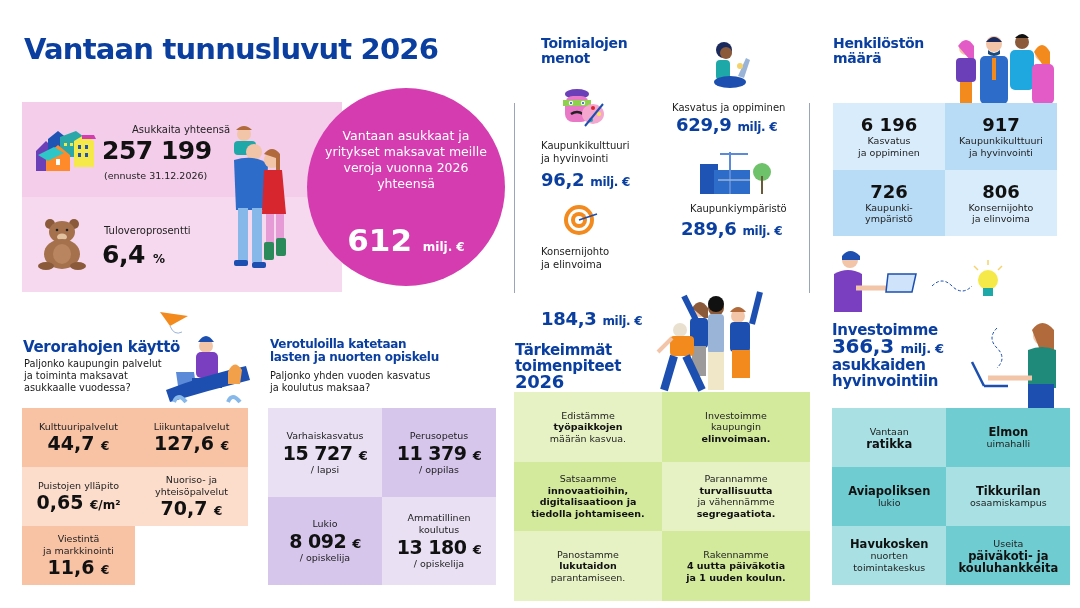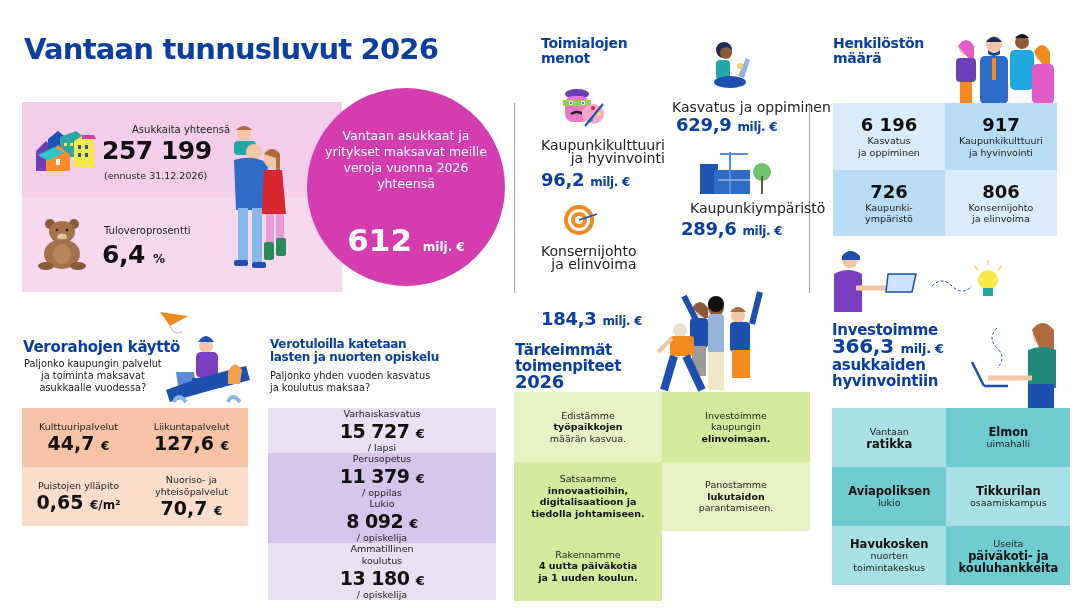--- a/index.html
+++ b/index.html
@@ -26,21 +26,21 @@
 
   
   #tax-circle { left: 307px; top: 88px; width: 198px; height: 198px; border-radius: 50%; background: #d43caf; color: #fff; text-align: center; }
   #circle-text { position: absolute; top: 40px; left: 0; width: 100%; font-size: 12.5px; line-height: 16px; padding: 0 12px; }
   #circle-value { position: absolute; top: 134px; left: 0; width: 100%; font-weight: bold; font-size: 31px; }
   #circle-unit { font-size: 12px; font-weight: bold; }
 
   
   #sector-title { left: 541px; top: 36px; font-size: 14px; line-height: 15px; }
   .vline { width: 1px; background: #9aa6b8; }
-  .sec-label { font-size: 14px; line-height: 13px; color: #222; text-align: right; }
+  .sec-label { font-size: 10px; line-height: 13px; color: #222; }
   .sec-value { font-weight: bold; font-size: 18px; color: #0a3fa0; letter-spacing: -0.3px; }
   .sec-value .u { font-size: 12px; }
 
   
   #staff-title { left: 833px; top: 36px; font-size: 14px; line-height: 15px; }
   #staff-grid { left: 833px; top: 103px; width: 224px; height: 133px; display: grid; grid-template-columns: 1fr 1fr; grid-template-rows: 1fr 1fr; }
   .staff-cell { display: flex; flex-direction: column; align-items: center; justify-content: center; text-align: center; }
   .staff-num { font-weight: bold; font-size: 18px; color: #111; }
   .staff-lbl { font-size: 9.5px; line-height: 11.5px; color: #222; }
 
@@ -53,31 +53,31 @@
   .inv-cell b { font-size: 11.5px; color: #111; }
 
   
   #actions-title { left: 515px; top: 342px; font-size: 15px; line-height: 16px; }
   #actions-grid { left: 514px; top: 392px; width: 296px; height: 209px; display: grid; grid-template-columns: 1fr 1fr; grid-template-rows: 1fr 1fr 1fr; }
   .act-cell { display: flex; flex-direction: column; align-items: center; justify-content: center; text-align: center; font-size: 9.5px; line-height: 11.5px; color: #222; padding: 0 4px; }
   .act-cell b { color: #111; }
 
   
   #usage-title { left: 23px; top: 338px; font-size: 15px; }
-  #usage-sub { left: 24px; top: 358px; font-size: 9.8px; line-height: 12px; text-align: center; }
+  #usage-sub { left: 24px; top: 358px; font-size: 9.8px; line-height: 12px; }
   #usage-grid { left: 22px; top: 408px; width: 226px; height: 177px; display: grid; grid-template-columns: 1fr 1fr; grid-template-rows: 1fr 1fr 1fr; }
   .use-cell { display: flex; flex-direction: column; align-items: center; justify-content: center; text-align: center; }
   .use-lbl { font-size: 9.5px; line-height: 11.5px; color: #222; }
   .use-val { font-weight: bold; font-size: 19px; color: #111; }
   .use-val .u { font-size: 12px; }
 
   
   #edu-title { left: 270px; top: 338px; font-size: 12px; line-height: 13px; }
   #edu-sub { left: 270px; top: 370px; font-size: 9.8px; line-height: 12px; }
-  #edu-grid { left: 268px; top: 408px; width: 228px; height: 159px; display: grid; grid-template-columns: 1fr; grid-template-rows: 1fr 1fr; border-radius: 30px; }
+  #edu-grid { left: 268px; top: 408px; width: 228px; height: 177px; display: grid; grid-template-columns: 1fr 1fr; grid-template-rows: 1fr 1fr; border-radius: 30px; }
   .edu-cell { display: flex; flex-direction: column; align-items: center; justify-content: center; text-align: center; }
   .edu-lbl { font-size: 9.5px; line-height: 12px; color: #222; }
   .edu-val { font-weight: bold; font-size: 19px; color: #111; letter-spacing: -0.5px; }
   .edu-val .u { font-size: 13px; }
   .edu-per { font-size: 9.5px; color: #222; }
 </style>
 </head>
 <body>
 
 <div class="abs" id="main-title">Vantaan tunnusluvut 2026</div>
@@ -378,20 +378,26 @@
     <span>kaupungin</span>
     <b>elinvoimaan.</b>
   </div>
   <div class="act-cell" style="background:#d3ea9c">
     <span>Satsaamme</span>
     <b>innovaatioihin,</b>
     <b>digitalisaatioon ja</b>
     <b>tiedolla johtamiseen.</b>
   </div>
   <div class="act-cell" style="background:#e6f2c4">
+    <span>Parannamme</span>
+    <b>turvallisuutta</b>
+    <span>ja vähennämme</span>
+    <b>segregaatiota.</b>
+  </div>
+  <div class="act-cell" style="background:#e6f2c4">
     <span>Panostamme</span>
     <b>lukutaidon</b>
     <span>parantamiseen.</span>
   </div>
   <div class="act-cell" style="background:#d3ea9c">
     <span>Rakennamme</span>
     <b>4 uutta päiväkotia</b>
     <b>ja 1 uuden koulun.</b>
   </div>
 </div>
@@ -429,20 +435,25 @@
   </div>
   <div class="use-cell" style="background:#fcdccb">
     <div class="use-lbl">Puistojen ylläpito</div>
     <div class="use-val"><span>0,65</span> <span class="u">€/m²</span></div>
   </div>
   <div class="use-cell" style="background:#fcdccb">
     <div class="use-lbl">Nuoriso- ja</div>
     <div class="use-lbl">yhteisöpalvelut</div>
     <div class="use-val"><span>70,7</span> <span class="u">€</span></div>
   </div>
+  <div class="use-cell" style="background:#f8c2a4">
+    <div class="use-lbl">Viestintä</div>
+    <div class="use-lbl">ja markkinointi</div>
+    <div class="use-val"><span>11,6</span> <span class="u">€</span></div>
+  </div>
 </div>
 
 <div class="abs hb" id="edu-title">
   <div>Verotuloilla katetaan</div>
   <div>lasten ja nuorten opiskelu</div>
 </div>
 <div class="abs" id="edu-sub">
   <div>Paljonko yhden vuoden kasvatus</div>
   <div>ja koulutus maksaa?</div>
 </div>

